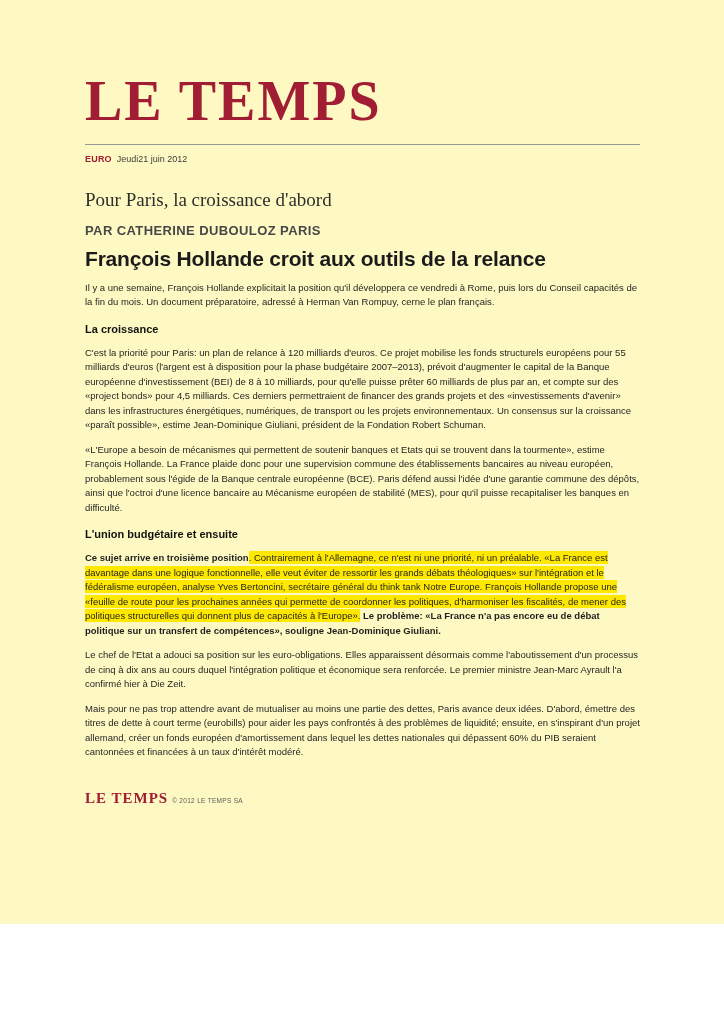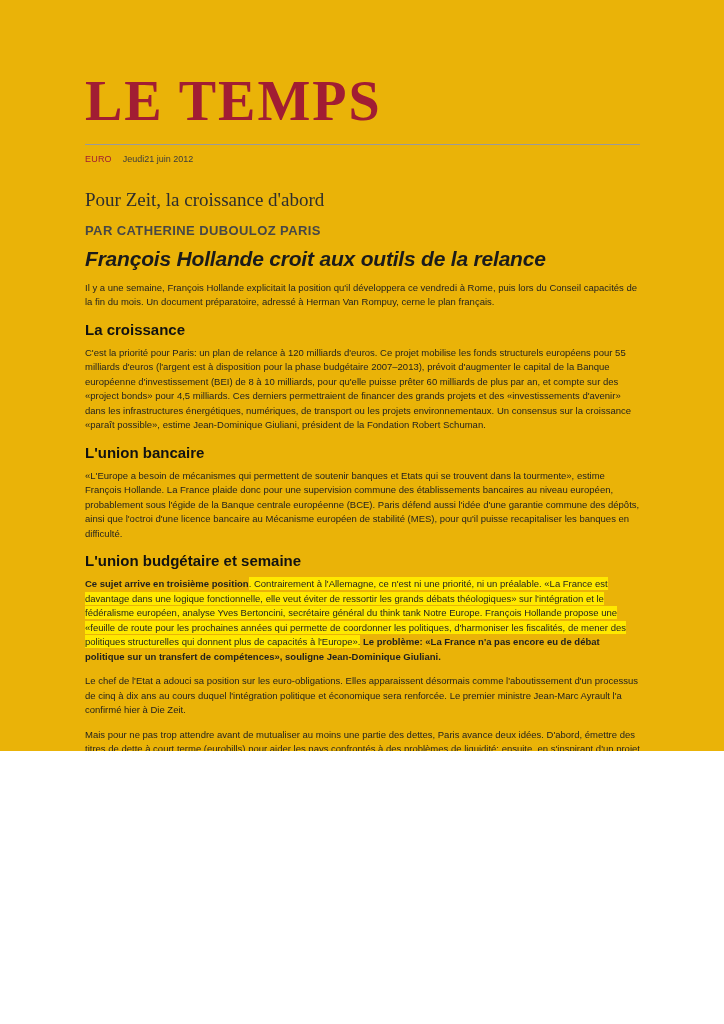--- a/index.html
+++ b/index.html
@@ -3,22 +3,22 @@
 <meta charset="utf-8">
 <style>
   html, body {
     margin: 0;
     padding: 0;
     background: #ffffff;
   }
   .page {
     position: relative;
     width: 724px;
-    height: 751px;
-    background: #eab308;
+    height: 924px;
+    background: #fef9c3;
     box-sizing: border-box;
     padding: 72px 84px 0 85px;
     font-family: "Liberation Sans", sans-serif;
     color: #1f1f1f;
     overflow: hidden;
   }
   .masthead {
     font-family: "Liberation Serif", "DejaVu Serif", serif;
     font-weight: 700;
     font-size: 56px;
@@ -31,23 +31,23 @@
     border-top: 1px solid #9a9a9a;
     margin: 13px 0 0 0;
   }
   .meta-line {
     margin-top: 8px;
     font-size: 9px;
     line-height: 12px;
   }
   .kicker {
     color: #a11d33;
-    font-weight: 400;
+    font-weight: 700;
     letter-spacing: 0.2px;
-    margin-right: 11px;
+    margin-right: 5px;
   }
   .date {
     color: #3d3d3d;
     font-weight: 400;
     text-align: right;
   }
   .title {
     font-family: "Liberation Serif", "DejaVu Serif", serif;
     font-weight: 400;
     font-size: 19px;
@@ -62,31 +62,30 @@
     letter-spacing: 0.4px;
     margin-top: 11px;
   }
   .headline {
     font-size: 21px;
     font-weight: 700;
     color: #1b1b1b;
     margin: 9px 0 0 0;
     line-height: 1.15;
     letter-spacing: -0.2px;
-    font-style: italic;
   }
   .article-body { margin-top: 3px; }
   .body-para {
     font-size: 9.5px;
     line-height: 14.5px;
     color: #1f1f1f;
     margin: 10px 0 0 0;
   }
   .subhead {
-    font-size: 15px;
+    font-size: 11px;
     font-weight: 700;
     color: #121212;
     margin: 13px 0 0 0;
     line-height: 13px;
   }
   .seg-bold { font-weight: 700; }
   .seg-highlight {
     background: #ffe800;
     padding: 1px 0;
   }
@@ -115,30 +114,29 @@
 <div class="page">
   <header>
     <div class="masthead">LE TEMPS</div>
     <hr class="rule">
     <div class="meta-line">
       <span class="kicker">EURO</span><span class="date">Jeudi21 juin 2012</span>
     </div>
   </header>
 
   <article>
-    <h1 class="title">Pour Zeit, la croissance d'abord</h1>
+    <h1 class="title">Pour Paris, la croissance d'abord</h1>
     <div class="byline">PAR CATHERINE DUBOULOZ PARIS</div>
     <h2 class="headline">François Hollande croit aux outils de la relance</h2>
     <div class="article-body" id="article-body">
         <p class="body-para"><span>Il y a une semaine, François Hollande explicitait la position qu'il développera ce vendredi à Rome, puis lors du Conseil capacités de la fin du mois. Un document préparatoire, adressé à Herman Van Rompuy, cerne le plan français.</span></p>
         <h3 class="subhead">La croissance</h3>
         <p class="body-para"><span>C'est la priorité pour Paris: un plan de relance à 120 milliards d'euros. Ce projet mobilise les fonds structurels européens pour 55 milliards d'euros (l'argent est à disposition pour la phase budgétaire 2007–2013), prévoit d'augmenter le capital de la Banque européenne d'investissement (BEI) de 8 à 10 milliards, pour qu'elle puisse prêter 60 milliards de plus par an, et compte sur des «project bonds» pour 4,5 milliards. Ces derniers permettraient de financer des grands projets et des «investissements d'avenir» dans les infrastructures énergétiques, numériques, de transport ou les projets environnementaux. Un consensus sur la croissance «paraît possible», estime Jean-Dominique Giuliani, président de la Fondation Robert Schuman.</span></p>
-        <h3 class="subhead">L'union bancaire</h3>
         <p class="body-para"><span>«L'Europe a besoin de mécanismes qui permettent de soutenir banques et Etats qui se trouvent dans la tourmente», estime François Hollande. La France plaide donc pour une supervision commune des établissements bancaires au niveau européen, probablement sous l'égide de la Banque centrale européenne (BCE). Paris défend aussi l'idée d'une garantie commune des dépôts, ainsi que l'octroi d'une licence bancaire au Mécanisme européen de stabilité (MES), pour qu'il puisse recapitaliser les banques en difficulté.</span></p>
-        <h3 class="subhead">L'union budgétaire et semaine</h3>
+        <h3 class="subhead">L'union budgétaire et ensuite</h3>
         <p class="body-para"><span class="seg-bold">Ce sujet arrive en troisième position</span><span class="seg-highlight">. Contrairement à l'Allemagne, ce n'est ni une priorité, ni un préalable. «La France est davantage dans une logique fonctionnelle, elle veut éviter de ressortir les grands débats théologiques» sur l'intégration et le fédéralisme européen, analyse Yves Bertoncini, secrétaire général du think tank Notre Europe. François Hollande propose une «feuille de route pour les prochaines années qui permette de coordonner les politiques, d'harmoniser les fiscalités, de mener des politiques structurelles qui donnent plus de capacités à l'Europe».</span><span class="seg-bold"> Le problème: «La France n'a pas encore eu de débat politique sur un transfert de compétences», souligne Jean-Dominique Giuliani.</span></p>
         <p class="body-para"><span>Le chef de l'Etat a adouci sa position sur les euro-obligations. Elles apparaissent désormais comme l'aboutissement d'un processus de cinq à dix ans au cours duquel l'intégration politique et économique sera renforcée. Le premier ministre Jean-Marc Ayrault l'a confirmé hier à Die Zeit.</span></p>
         <p class="body-para"><span>Mais pour ne pas trop attendre avant de mutualiser au moins une partie des dettes, Paris avance deux idées. D'abord, émettre des titres de dette à court terme (eurobills) pour aider les pays confrontés à des problèmes de liquidité; ensuite, en s'inspirant d'un projet allemand, créer un fonds européen d'amortissement dans lequel les dettes nationales qui dépassent 60% du PIB seraient cantonnées et financées à un taux d'intérêt modéré.</span></p>
       </div>
   </article>
 
   <footer class="page-footer">
     <span class="footer-logo">LE TEMPS</span>
     <span class="copyright">© 2012 LE TEMPS SA</span>
   </footer>

